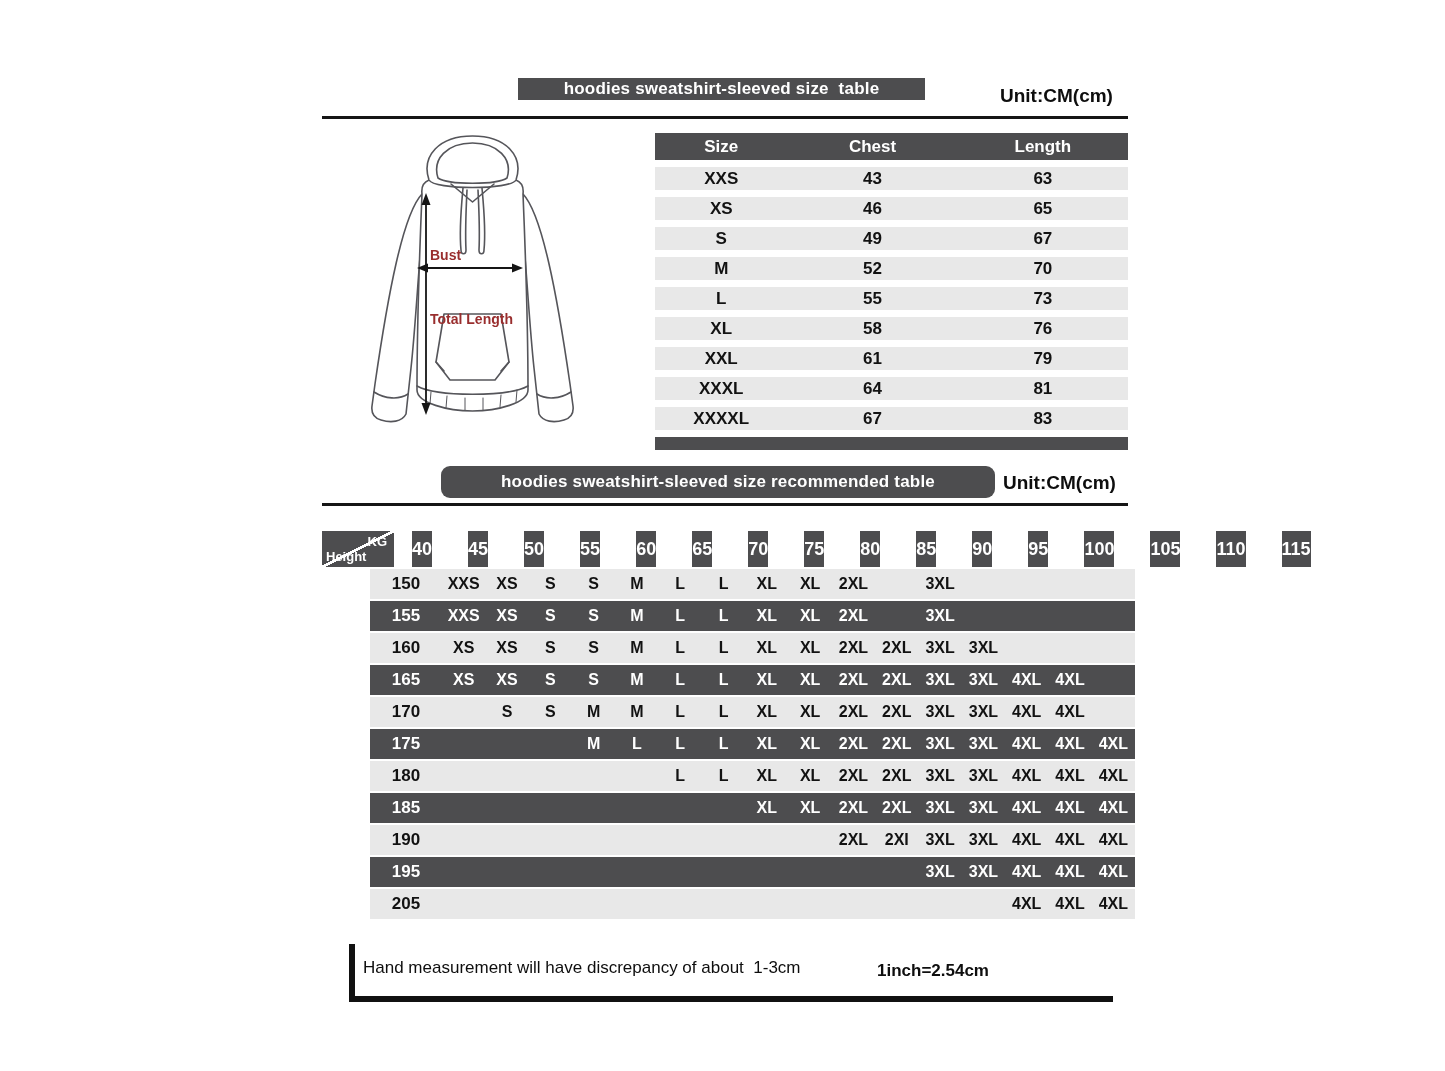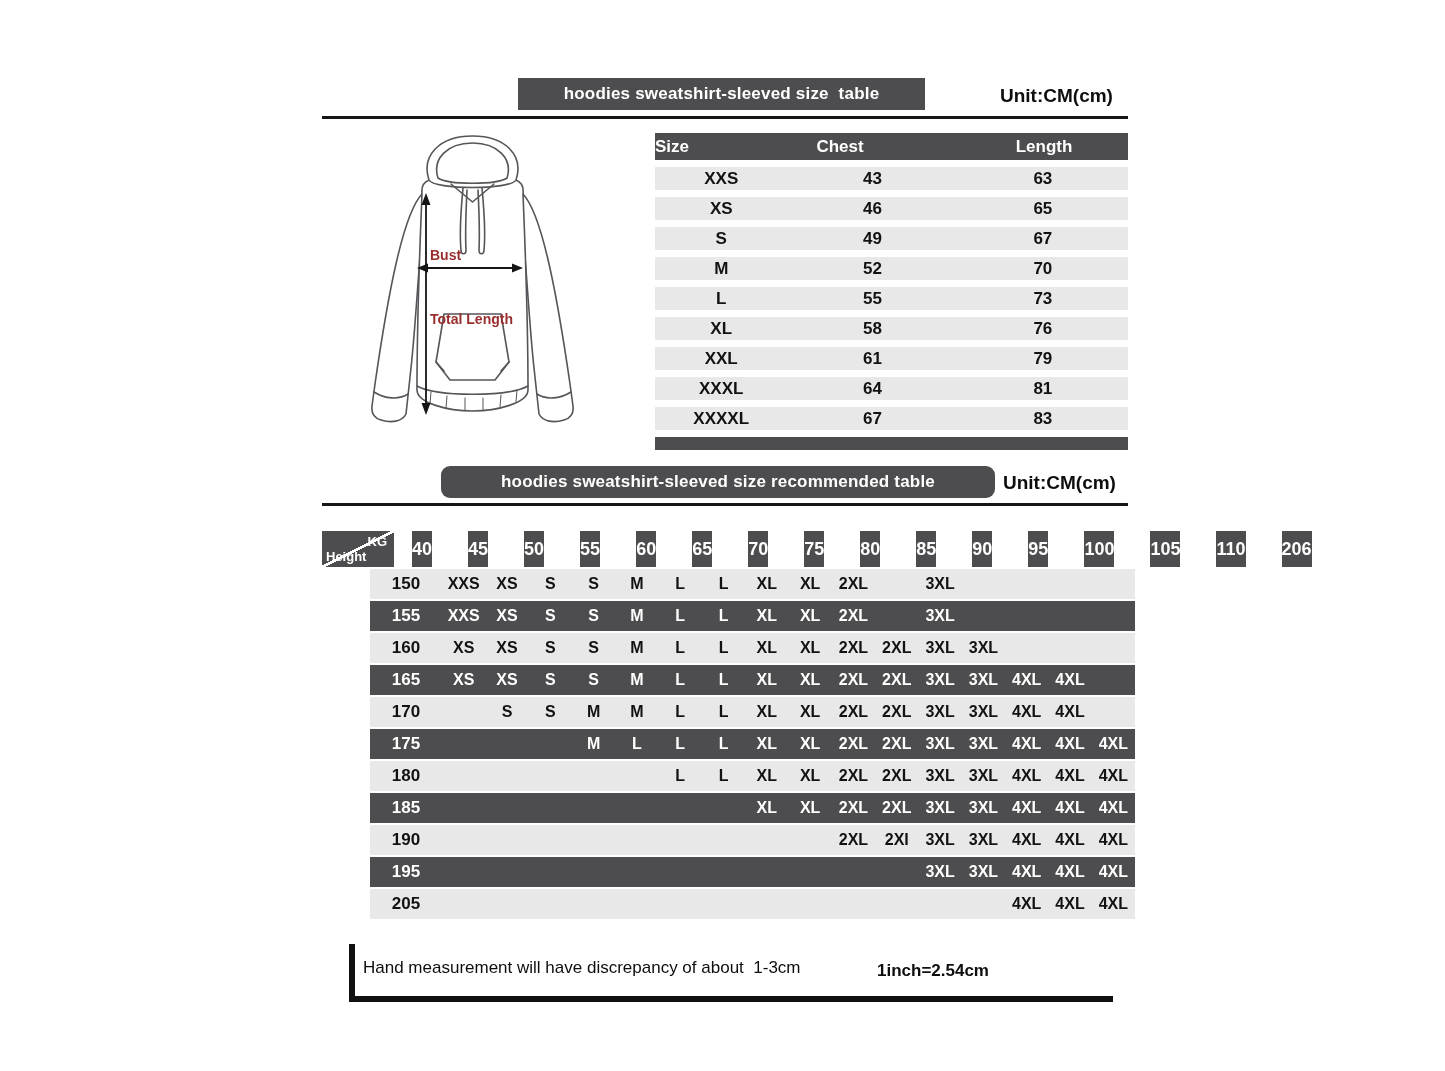--- a/index.html
+++ b/index.html
@@ -5,42 +5,42 @@
   html,body{margin:0;padding:0;background:#fff;}
   .canvas{
     position:relative;width:1445px;height:1071px;background:#ffffff;overflow:hidden;
     font-family:"Liberation Sans", sans-serif;
   }
   
   .title-bar{
     position:absolute;background:#4d4d4f;color:#fff;font-weight:bold;font-size:17px;
     display:flex;align-items:center;justify-content:center;white-space:pre;letter-spacing:.2px;
   }
-  .t1pos{left:518px;top:78px;width:407px;height:32px;}
+  .t1pos{left:518px;top:78px;width:407px;height:22px;}
   .t2pos{left:441px;top:466px;width:554px;height:32px;border-radius:9px;}
   .unit{position:absolute;color:#0e0e0e;font-weight:bold;font-size:19px;}
   .u1pos{left:1000px;top:85px;}
   .u2pos{left:1003px;top:472px;}
   .hr{position:absolute;left:322px;width:806px;height:3px;background:#161616;}
   .hr1{top:116px;}
   .hr2{top:503px;}
 
   
   .hoodie{position:absolute;left:325px;top:126px;width:295px;height:340px;}
   .hoodie path{fill:#ffffff;stroke:#55555a;stroke-width:1.6;stroke-linejoin:round;stroke-linecap:round;}
   .hoodie path.nf{fill:none;}
   .hoodie path.thin{stroke-width:1;}
   .hoodie line{stroke:#151515;stroke-width:1.8;}
   .hoodie polygon{fill:#151515;stroke:none;}
   .hoodie text{font-family:"Liberation Sans",sans-serif;font-weight:bold;font-size:14px;fill:#992e2e;}
 
   
   .t1{position:absolute;left:655px;top:133px;width:473px;}
   .t1-head{display:grid;grid-template-columns:28% 36% 36%;height:27px;align-items:center;
-    background:#4d4d4f;color:#fff;font-size:17px;font-weight:bold;text-align:left;gap:29px;}
+    background:#4d4d4f;color:#fff;font-size:17px;font-weight:bold;text-align:center;}
   .t1-row{display:grid;grid-template-columns:28% 36% 36%;height:23px;margin-top:7px;align-items:center;
     background:#e8e8e8;color:#121212;font-size:17px;font-weight:bold;text-align:center;}
   .t1-foot{height:13px;margin-top:7px;background:#4d4d4f;}
 
   
   .m{position:absolute;left:322px;top:531px;width:813px;}
   .m-head{display:grid;grid-template-columns:72px repeat(16,1fr);height:36px;}
   .wcell{padding:0 18px;text-align:right;}
   .wbox{height:100%;background:#4d4d4f;color:#fff;display:flex;align-items:center;justify-content:center;
     font-size:18px;font-weight:bold;}
@@ -216,21 +216,21 @@
         <div class="wcell">
           <div class="wbox">100</div>
         </div>
         <div class="wcell">
           <div class="wbox">105</div>
         </div>
         <div class="wcell">
           <div class="wbox">110</div>
         </div>
         <div class="wcell">
-          <div class="wbox">206</div>
+          <div class="wbox">115</div>
         </div>
       </div>
     <div>
         <div class="m-row light">
           <div class="hlabel">150</div>
           <div>XXS</div>
           <div>XS</div>
           <div>S</div>
           <div>S</div>
           <div>M</div>

